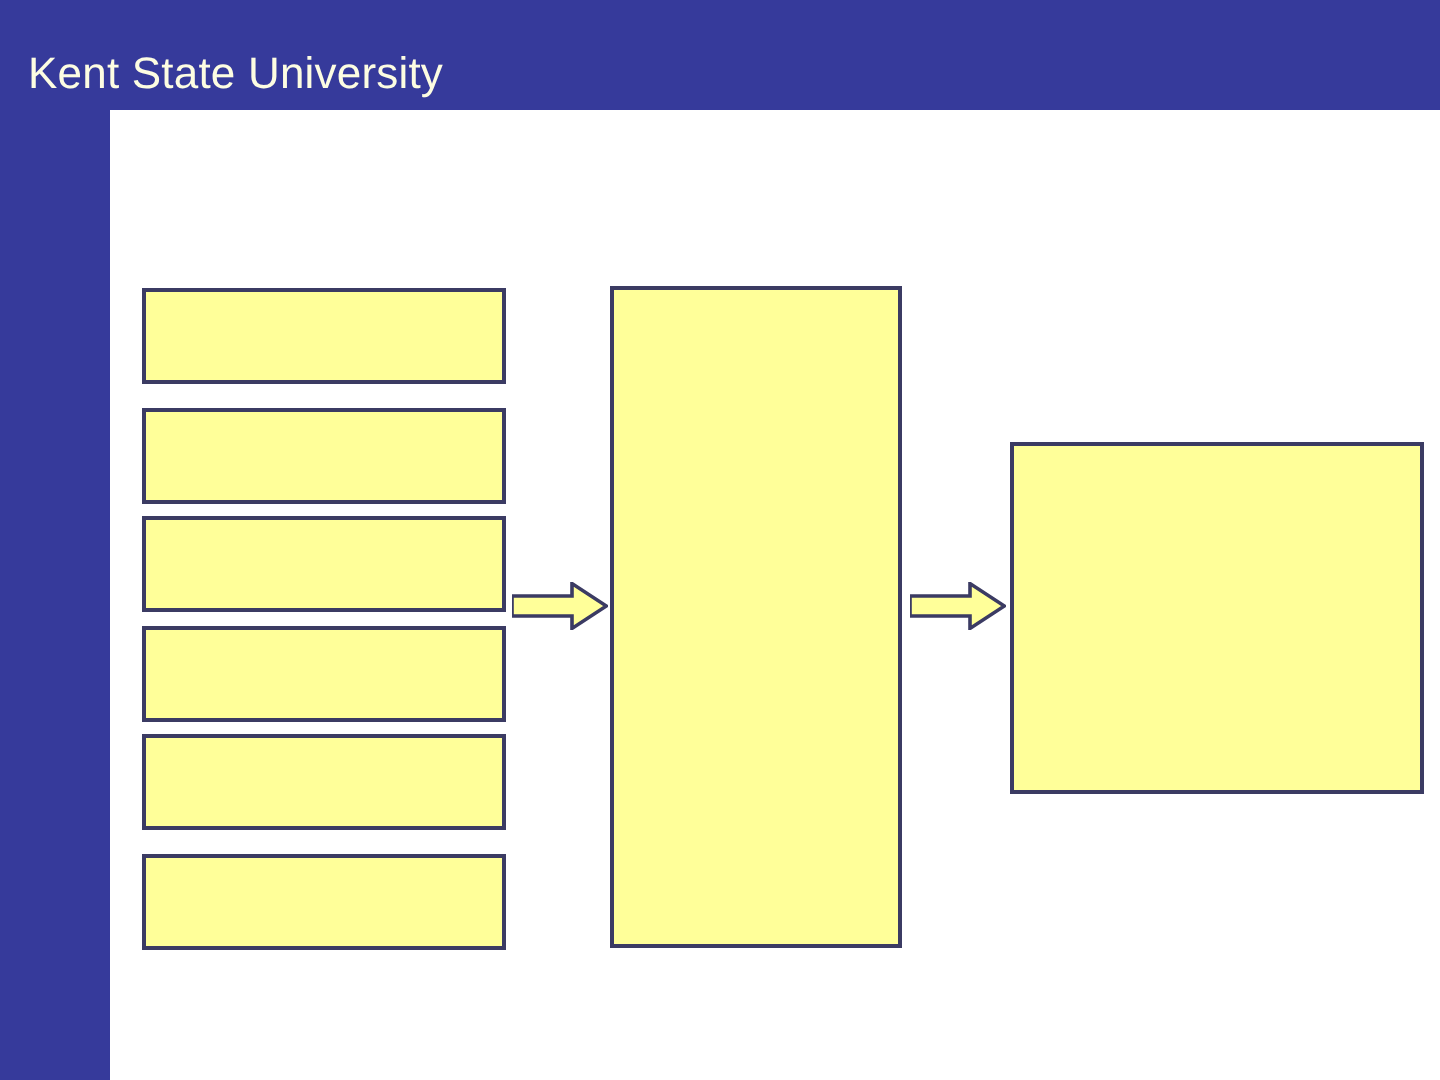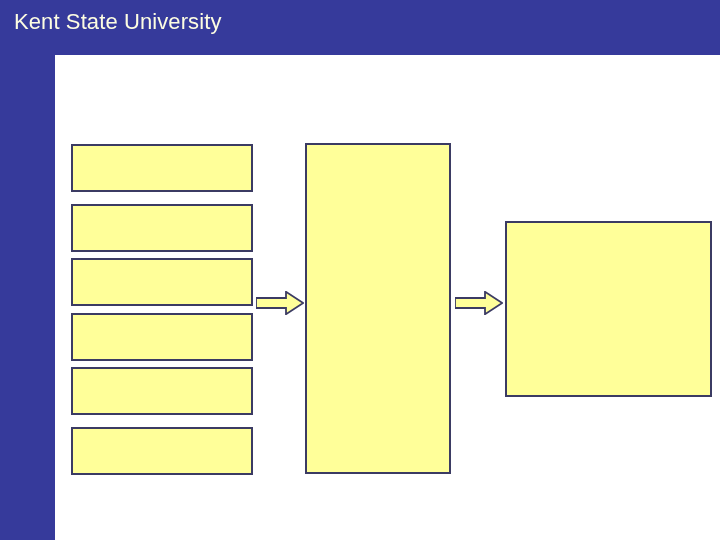--- a/index.html
+++ b/index.html
@@ -29,21 +29,21 @@
     position: absolute;
     left: 0;
     top: 0;
     width: 55px;
     height: 540px;
     background: #363a9b;
   }
   .slide-title {
     position: absolute;
     left: 14px;
-    top: 6px;
+    top: 21px;
     width: 600px;
     height: 32px;
     line-height: 32px;
     color: #fdfde2;
     font-size: 22px;
     font-weight: normal;
     letter-spacing: 0.1px;
     white-space: nowrap;
   }
   

